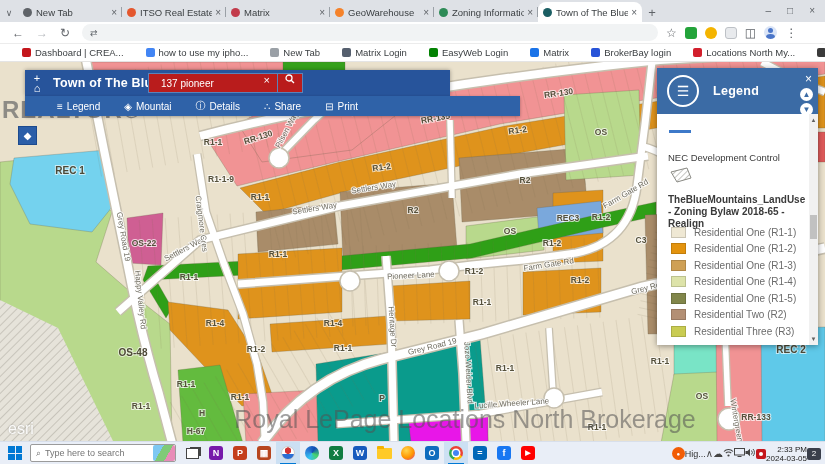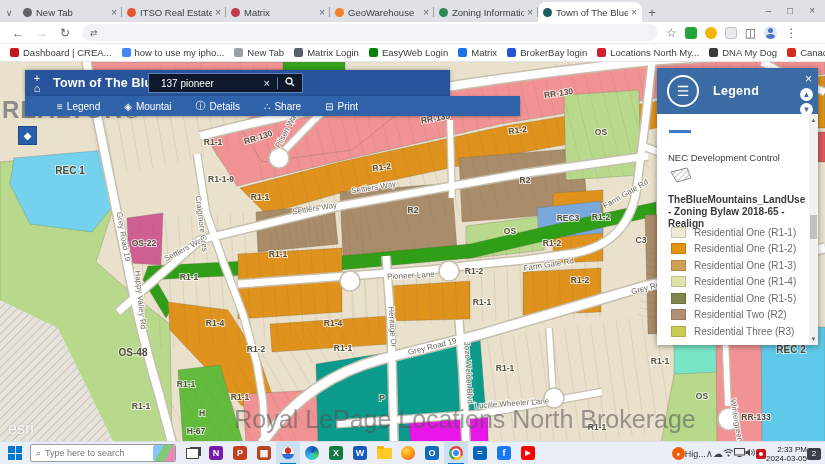--- a/index.html
+++ b/index.html
@@ -22,35 +22,35 @@
   .navico.dim{color:#b6b9bd}
   #omnibox{margin-left:12px;width:576px;height:17px;background:#f1f3f4;border-radius:9px;display:flex;align-items:center;padding:0 8px;color:#202124}
   #omni-ico{font-size:9px;color:#5f6368;margin-right:7px}
   #url{font-size:9.5px;white-space:nowrap;overflow:hidden}
   #nav-right{display:flex;align-items:center;margin-left:8px;gap:8px}
   .ext{width:12px;height:12px;border-radius:3px}
   #avatar{width:13px;height:13px;border-radius:50%;background:#dbe5f7;position:relative;overflow:hidden}
   #avatar i{position:absolute;left:4px;top:2px;width:5px;height:5px;border-radius:50%;background:#4b76c9}
   #avatar b{position:absolute;left:2px;top:8px;width:9px;height:6px;border-radius:50% 50% 0 0;background:#4b76c9}
   #bookmarksbar{position:absolute;left:0;top:44px;width:825px;height:18px;background:#fff;display:flex;align-items:center;border-bottom:1px solid #e4e4e4}
-  .bm{display:flex;align-items:center;margin-left:10px;white-space:nowrap;color:#3c4043;font-size:9.5px}
+  .bm{display:flex;align-items:center;margin-left:22px;white-space:nowrap;color:#3c4043;font-size:9.5px}
   .bmico{width:9px;height:9px;border-radius:2px;margin-right:4px;flex:0 0 auto}
   
   #map{position:absolute;left:0;top:62px;width:825px;height:379px;background:#eae1cc}
   svg text{font-family:"Liberation Sans",sans-serif;text-anchor:middle}
   .lz{font-size:8.5px;font-weight:bold;fill:#55513c;paint-order:stroke;stroke:rgba(255,255,255,.7);stroke-width:2px}
   .lr{font-size:8px;fill:#6f6c60;paint-order:stroke;stroke:rgba(255,255,255,.8);stroke-width:2px}
   .lb{font-size:10px;font-weight:bold;fill:#4d4936;paint-order:stroke;stroke:rgba(255,255,255,.6);stroke-width:2px}
   
   #appheader{position:absolute;left:25px;top:70px;width:425px;height:26px;background:#27549b;z-index:6;display:flex;align-items:center;box-shadow:0 0 4px rgba(0,0,0,.35)}
   #zoomstack{position:absolute;left:4px;top:3px;width:16px;display:flex;flex-direction:column;color:#fff;font-size:11px;line-height:10px;text-align:center}
   #apptitle{margin-left:28px;color:#fff}
   #apptitle .t1{font-size:12.5px;font-weight:bold;letter-spacing:.2px}
   #apptitle .t2{font-size:7.5px;color:#cdd9ee;margin-top:1px}
-  #searchbox{position:absolute;left:123px;top:3px;width:155px;height:20px;background:#0f172a;border:1px solid #5b82b8;display:flex;align-items:center;color:#fff}
+  #searchbox{position:absolute;left:123px;top:3px;width:155px;height:20px;background:#b91c1c;border:1px solid #5b82b8;display:flex;color:#fff}
   #searchbox input{flex:1;background:transparent;border:none;outline:none;color:#fff;font-size:10px;padding-left:12px;font-family:"Liberation Sans",sans-serif;width:90px}
   #search-clear{font-size:11px;padding:0 7px;border-right:1px solid #5b82b8}
   #search-mag{padding:0 7px}
   #apptoolbar{position:absolute;left:25px;top:96px;width:495px;height:20px;background:#2f62a8;z-index:6;display:flex;align-items:center;gap:24px;padding-left:32px;color:#fff;box-shadow:0 1px 3px rgba(0,0,0,.3)}
   .tbitem{display:flex;align-items:center;gap:4px;font-size:10px}
   .tbico{font-size:10px}
   #locate-btn{position:absolute;left:18px;top:126px;width:19px;height:19px;background:#2b5ea8;color:#fff;z-index:5;display:flex;align-items:center;justify-content:center;font-size:10px;border:1px solid #1c4a8e}
   
   #realtor-wm{position:absolute;left:2px;top:96px;z-index:4;font-size:24px;font-weight:bold;color:rgba(110,110,110,.75);letter-spacing:1px;z-index:5}
   #brokerage-wm{position:absolute;left:205px;top:405px;width:520px;text-align:center;z-index:4;font-size:25px;color:rgba(82,82,82,.55);white-space:nowrap}

